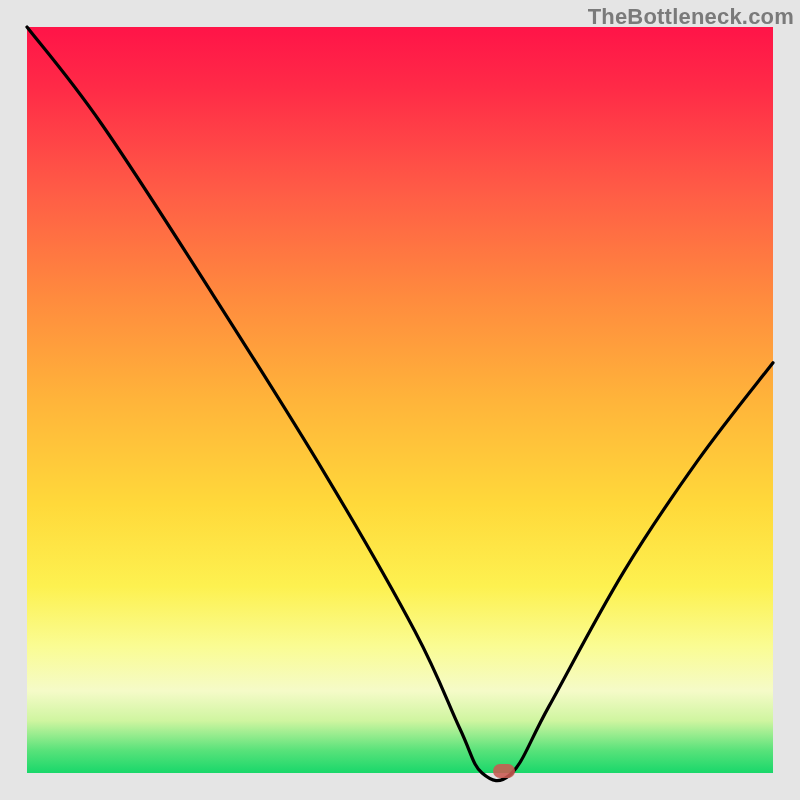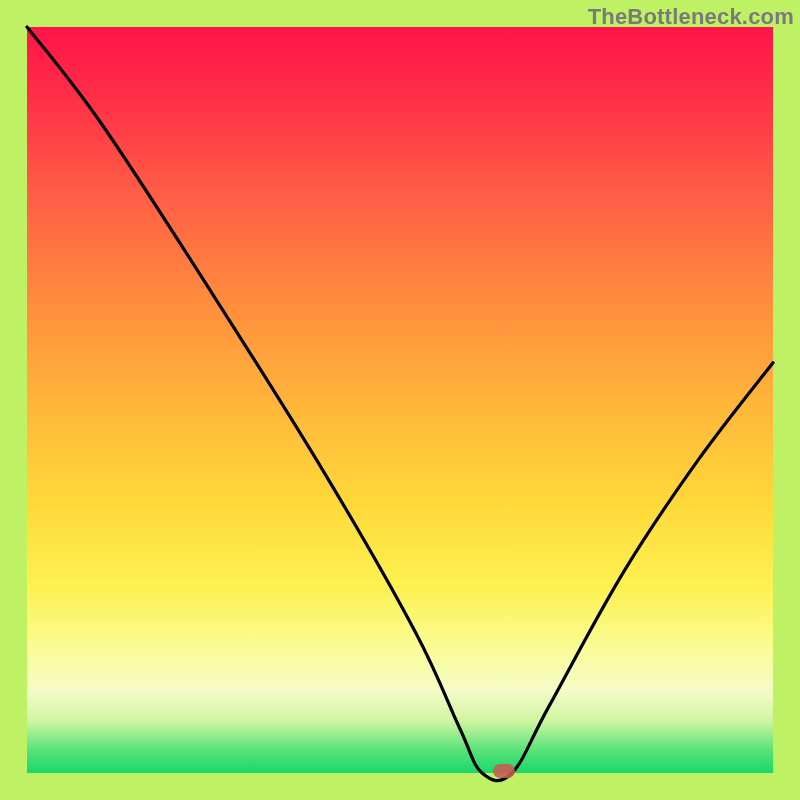--- a/index.html
+++ b/index.html
@@ -8,21 +8,21 @@
     width: 800px;
     height: 800px;
     background: #000;
     overflow: hidden;
     font-family: Arial, Helvetica, sans-serif;
   }
   .frame {
     position: relative;
     width: 800px;
     height: 800px;
-    background: #bef264;
+    background: #e5e5e5;
   }
   .plot {
     position: absolute;
     left: 27px;
     top: 27px;
     width: 746px;
     height: 746px;
     
     background: linear-gradient(to bottom,
       #ff1448 0%,

